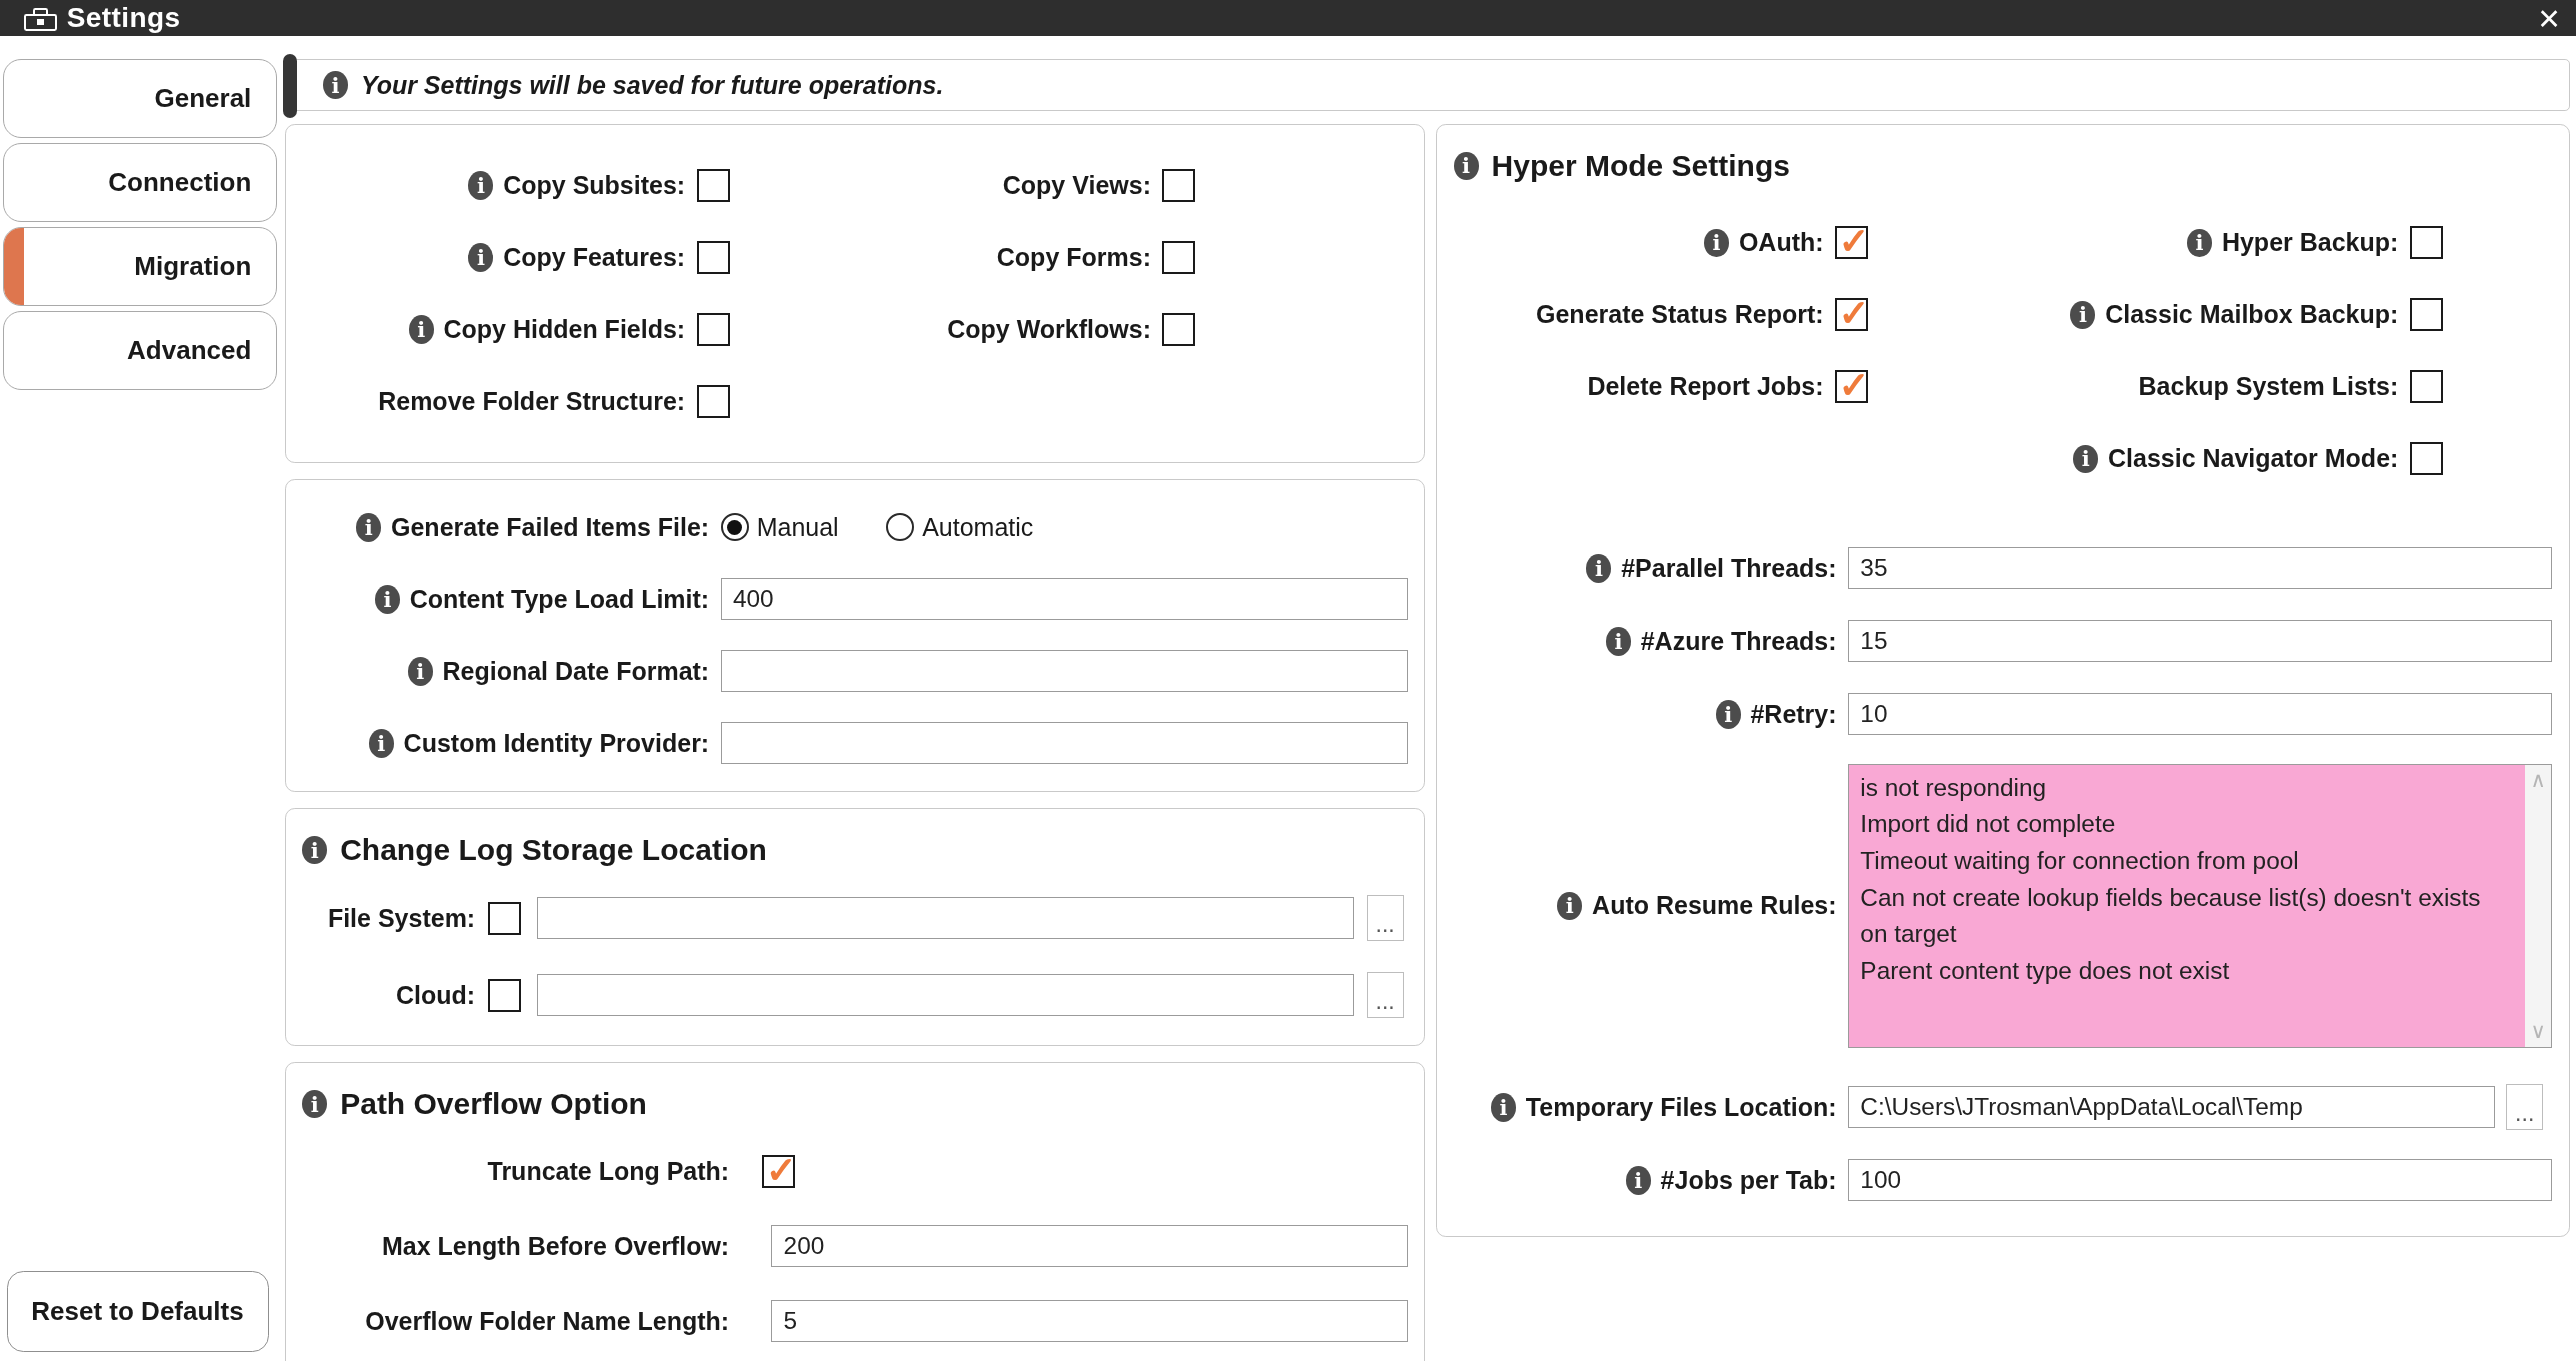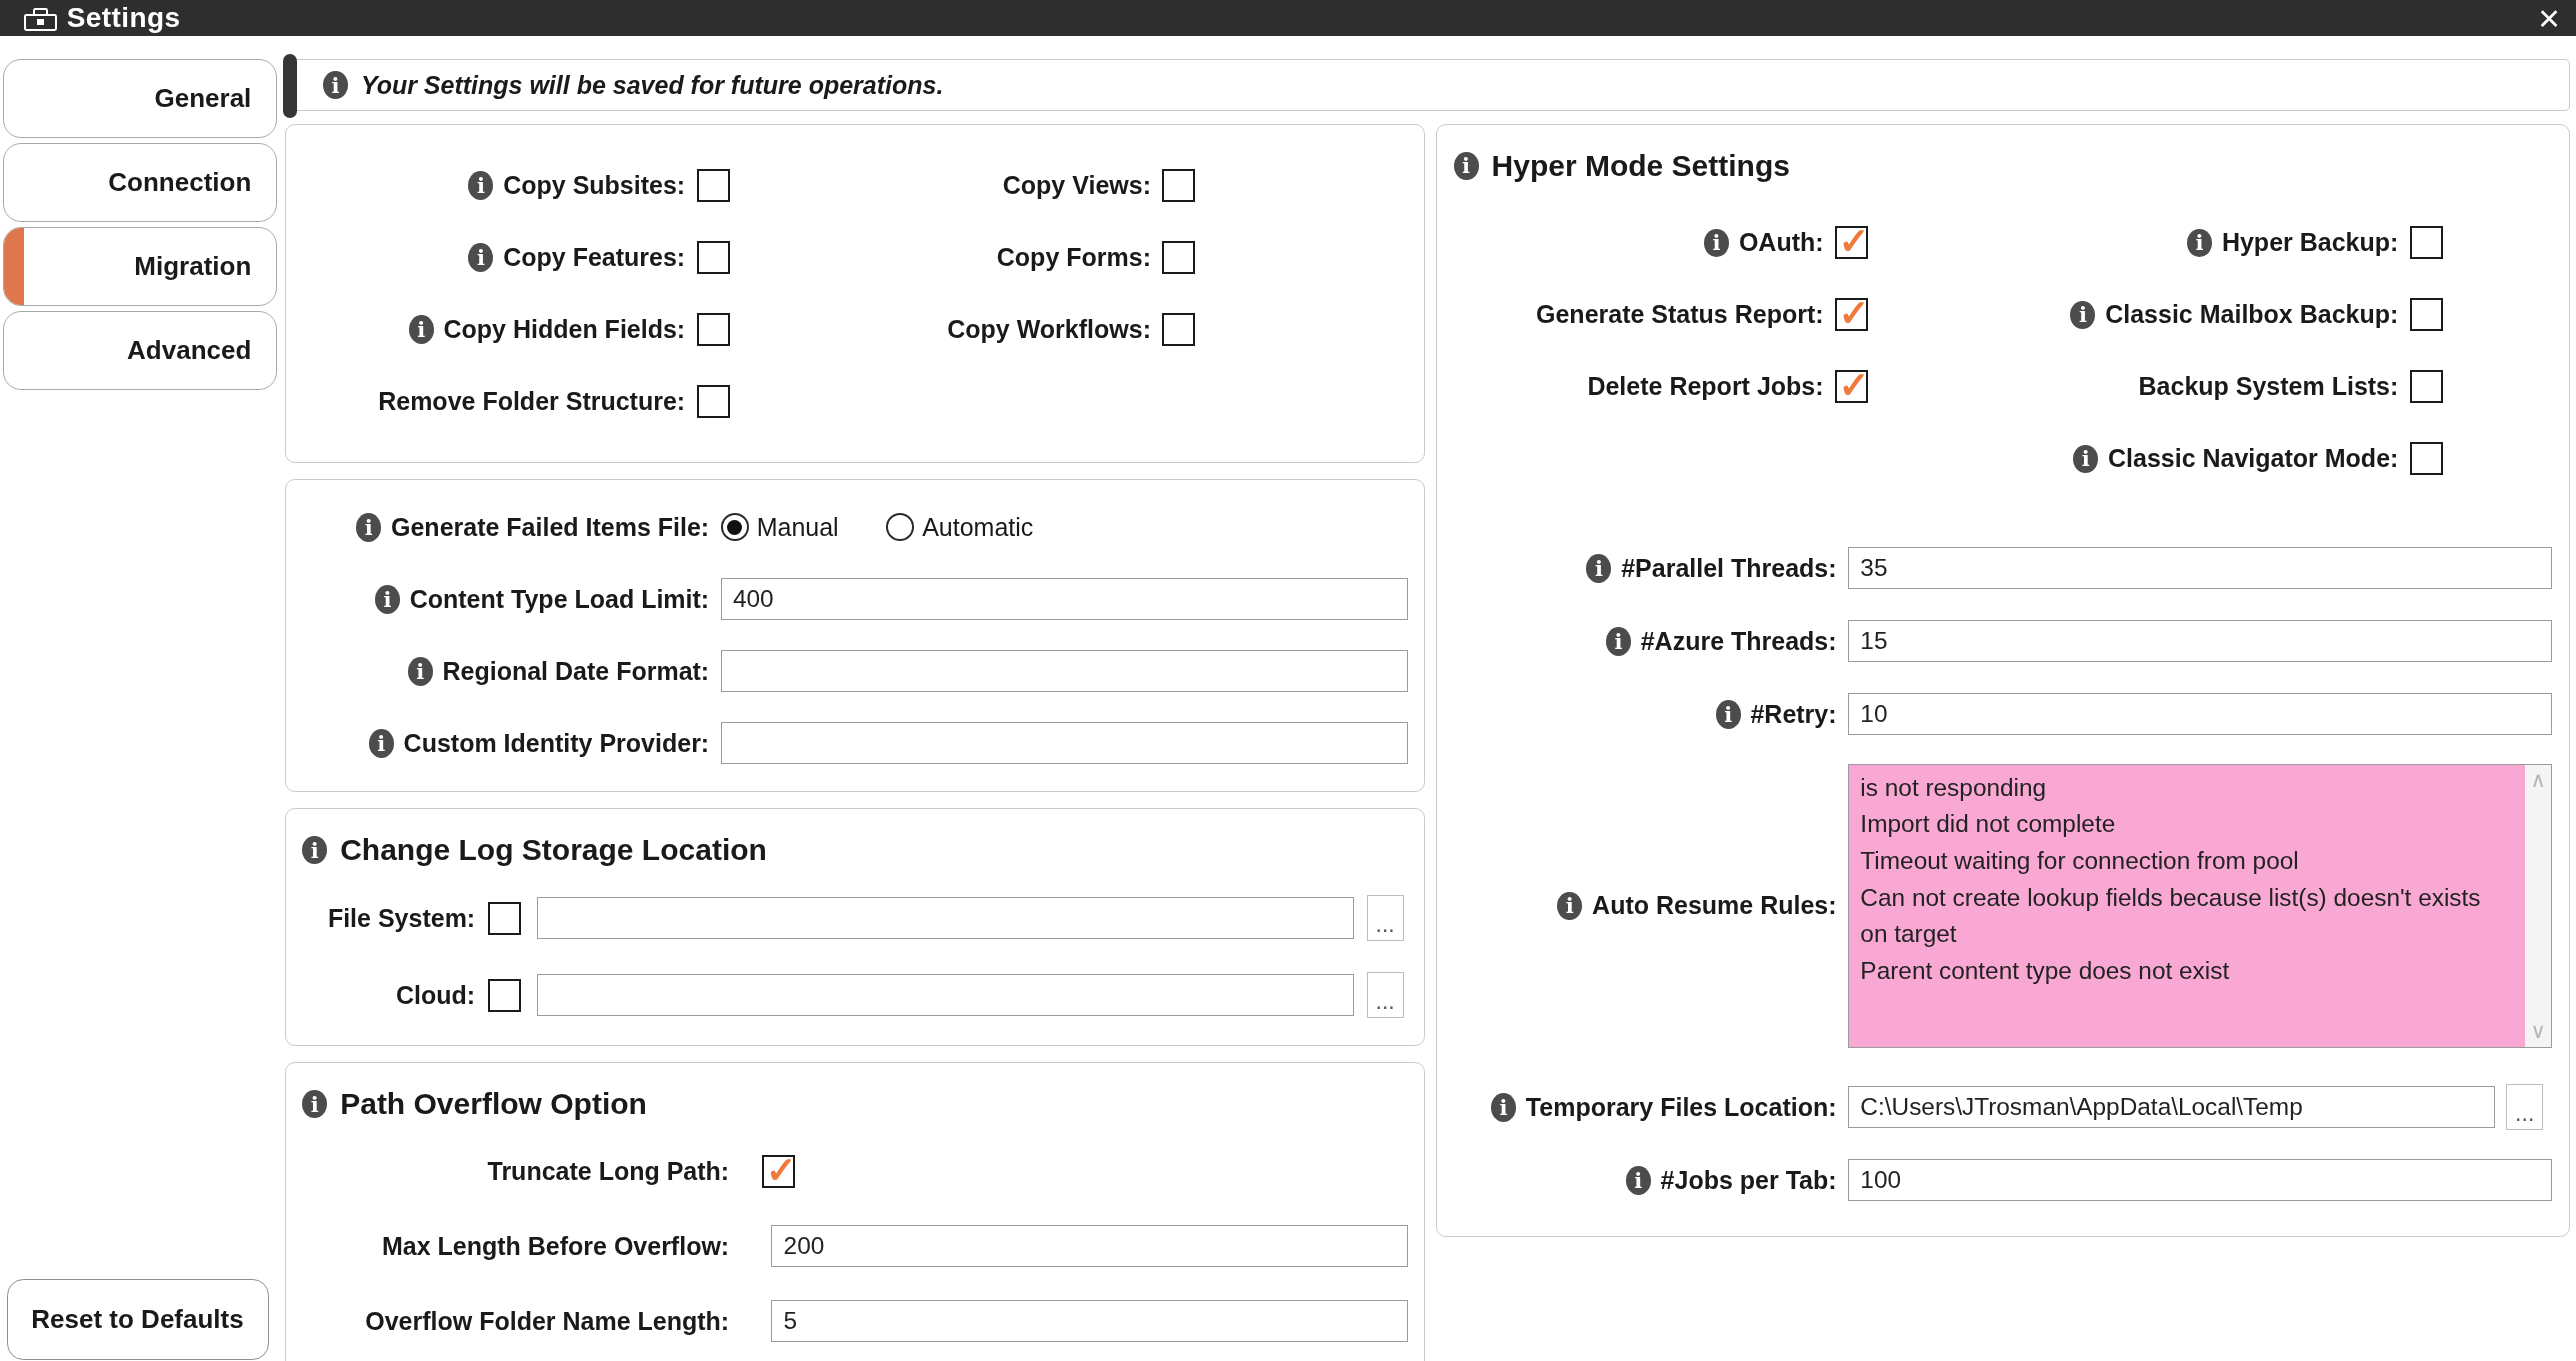--- a/index.html
+++ b/index.html
@@ -43,21 +43,21 @@
     border: 1.6px solid #a9a9a9; border-radius: 18px;
     display: flex; align-items: center; justify-content: flex-end;
     padding-right: 24.4px; font-weight: bold; font-size: 26px;
     position: relative; overflow: hidden; cursor: default;
   }
   .tab.selected::before {
     content: ""; position: absolute; left: 0; top: -1.6px; bottom: -1.6px; width: 19.5px;
     background: #de764e; border-radius: 16.3px 0 0 16.3px;
   }
   .reset-btn {
-    position: absolute; left: 6.5px; bottom: 1px; width: 262px; height: 81px;
+    position: absolute; left: 6.5px; bottom: 9px; width: 262px; height: 81px;
     background: #fff; border: 1.6px solid #8f8f8f; border-radius: 16.3px;
     display: flex; align-items: center; justify-content: center;
     font-weight: bold; font-size: 26px; cursor: default;
   }
 
   .content { flex: 1; padding: 0 6.5px 0 4.9px; }
 
   
   .banner {
     position: relative; height: 52px; border: 1.6px solid #c9c9c9; border-radius: 4.9px;

